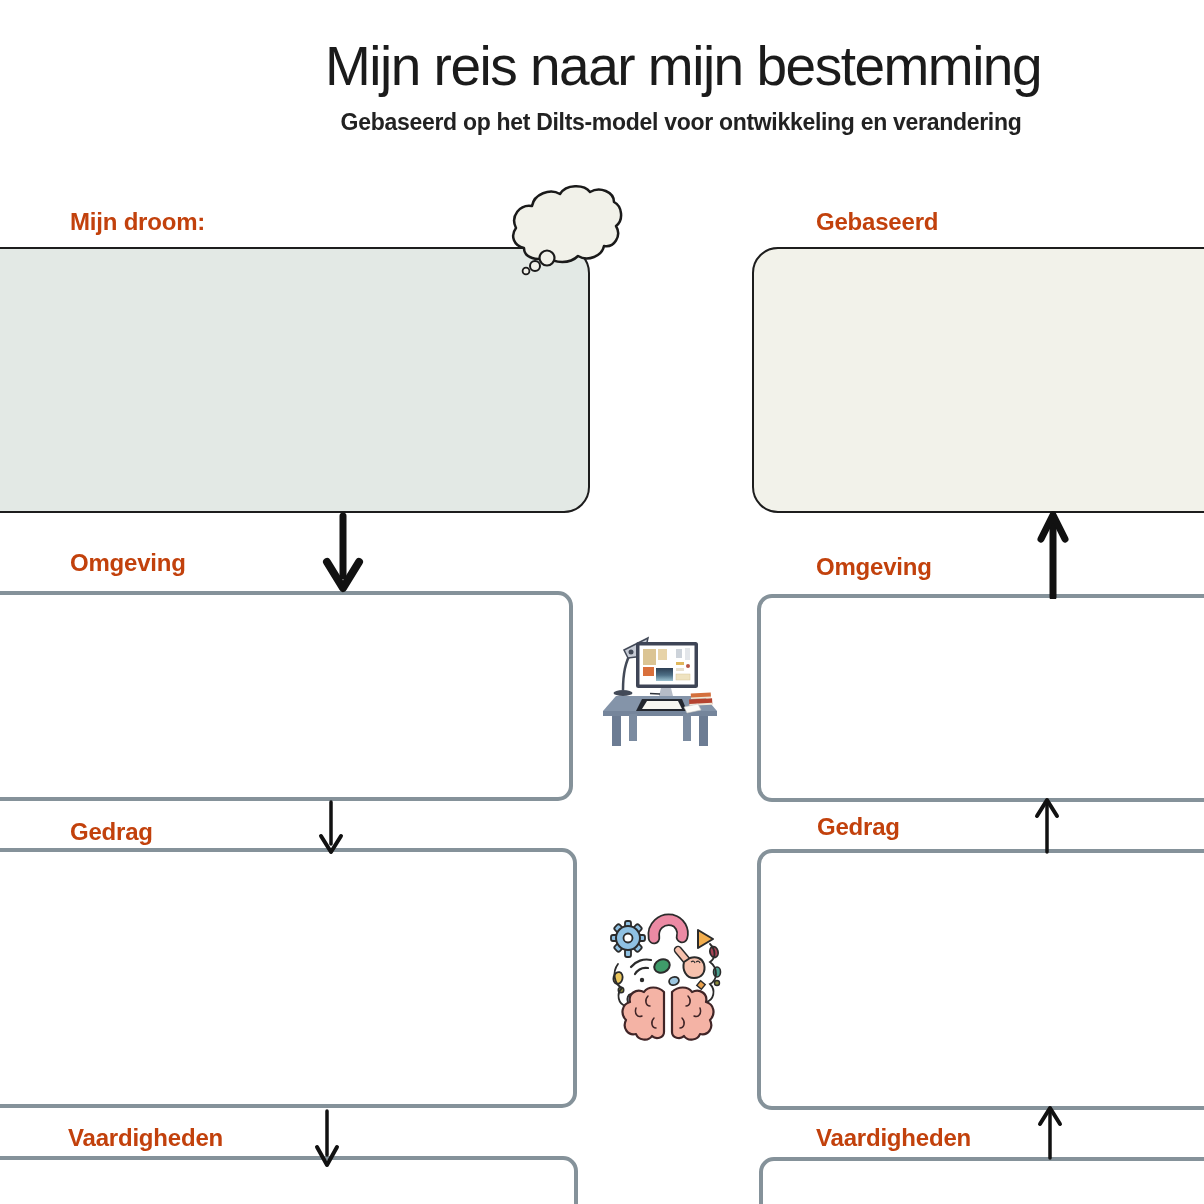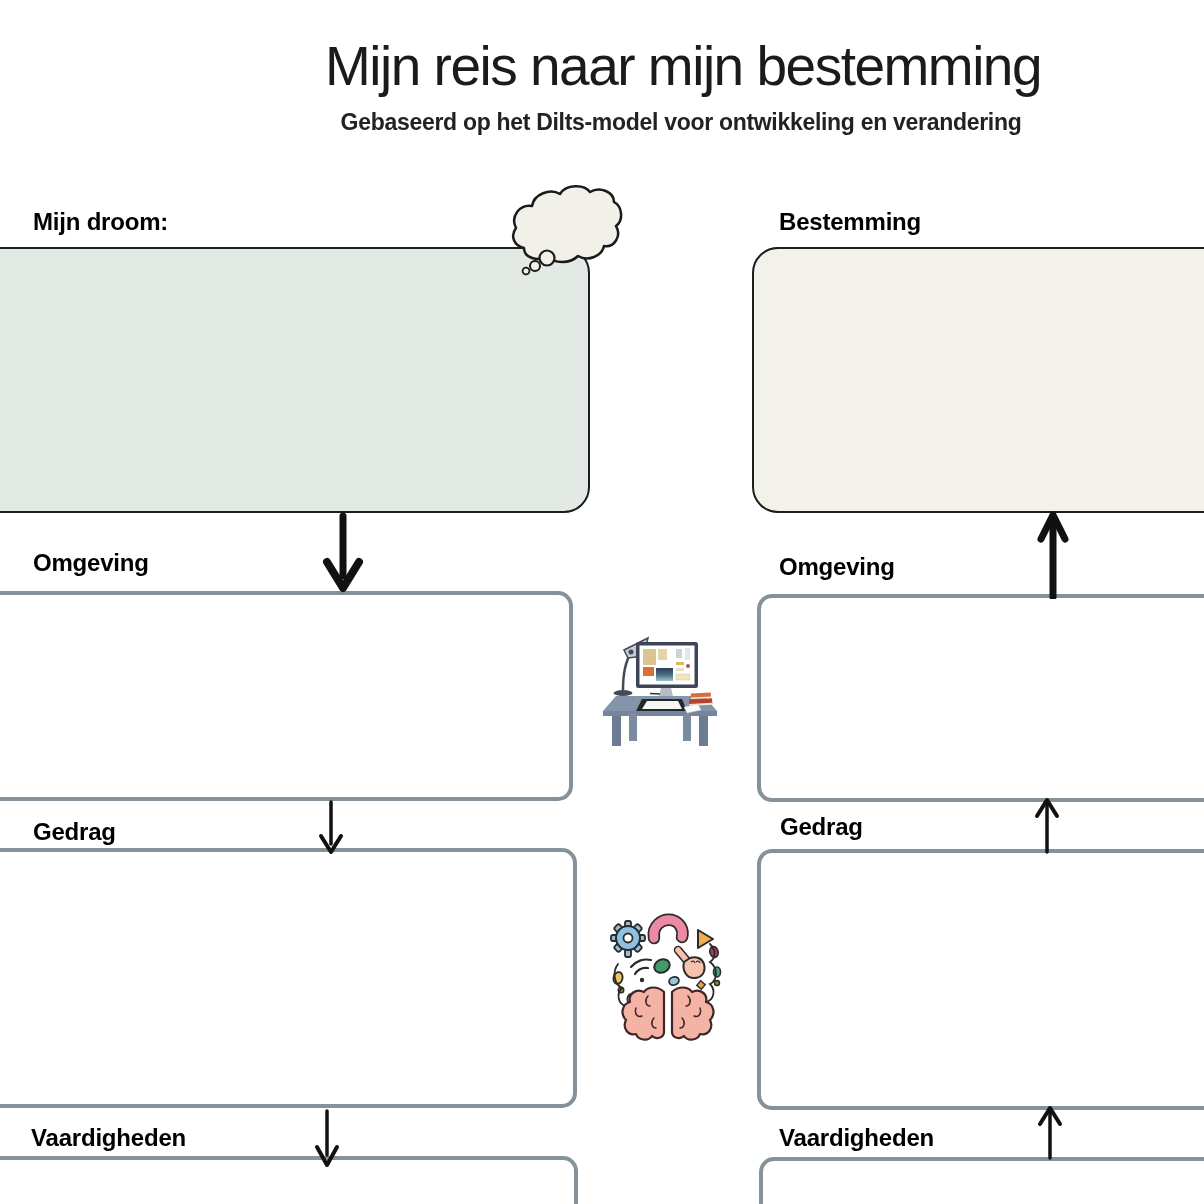--- a/index.html
+++ b/index.html
@@ -10,42 +10,42 @@
   .abs{position:absolute;}
   .page-title{
     top:34px;left:683px;transform:translateX(-50%);
     font-size:55px;font-weight:400;letter-spacing:-1.5px;white-space:nowrap;color:#1b1b1b;
   }
   .page-subtitle{
     top:109px;left:681px;transform:translateX(-50%);
     font-size:23px;font-weight:700;letter-spacing:-0.3px;white-space:nowrap;color:#222;
   }
   .sec-label{
-    font-size:24px;font-weight:700;color:#000000;white-space:nowrap;letter-spacing:-0.2px;
+    font-size:24px;font-weight:700;color:#c2410c;white-space:nowrap;letter-spacing:-0.2px;margin-left:37px;
   }
   .fill-box{
     position:absolute;box-sizing:border-box;background:#fff;
     border:4px solid #85929a;border-radius:15px;
   }
   .dream-box{
     position:absolute;box-sizing:border-box;
     border:2px solid #1d1d1d;border-radius:26px;
   }
   svg{display:block;}
 </style>
 </head>
 <body>
 
 <div id="canvas">
 
   <div class="abs page-title">Mijn reis naar mijn bestemming</div>
   <div class="abs page-subtitle">Gebaseerd op het Dilts-model voor ontwikkeling en verandering</div>
 
   <div class="abs sec-label" style="left:33px;top:208px;">Mijn droom:</div>
-  <div class="abs sec-label" style="left:779px;top:208px;">Bestemming</div>
+  <div class="abs sec-label" style="left:779px;top:208px;">Gebaseerd</div>
 
   <div class="dream-box" style="left:-36px;top:247px;width:626px;height:266px;background:#e3e9e5;"></div>
   <div class="dream-box" style="left:752px;top:247px;width:500px;height:266px;background:#f2f2ea;"></div>
 
   <svg class="abs" style="left:498px;top:176px;" width="125" height="105" viewBox="0 0 125 105">
     <path d="M18,52 C12,40 22,28 34,30 C36,18 52,12 62,18 C68,8 86,8 92,16 C102,10 116,16 116,26 C124,30 126,44 118,50 C124,60 116,72 106,70 C104,80 90,86 80,80 C72,88 56,88 50,80 C40,86 26,82 26,72 C16,70 12,60 18,52 Z" fill="#f1f1e9" stroke="#1a1a1a" stroke-width="2.5" stroke-linejoin="round"></path>
     <circle cx="49" cy="82" r="7.5" fill="#f1f1e9" stroke="#1a1a1a" stroke-width="2.2"></circle>
     <circle cx="37" cy="90" r="5" fill="#f1f1e9" stroke="#1a1a1a" stroke-width="2"></circle>
     <circle cx="28" cy="95" r="3.4" fill="#f1f1e9" stroke="#1a1a1a" stroke-width="1.8"></circle>
   </svg>

